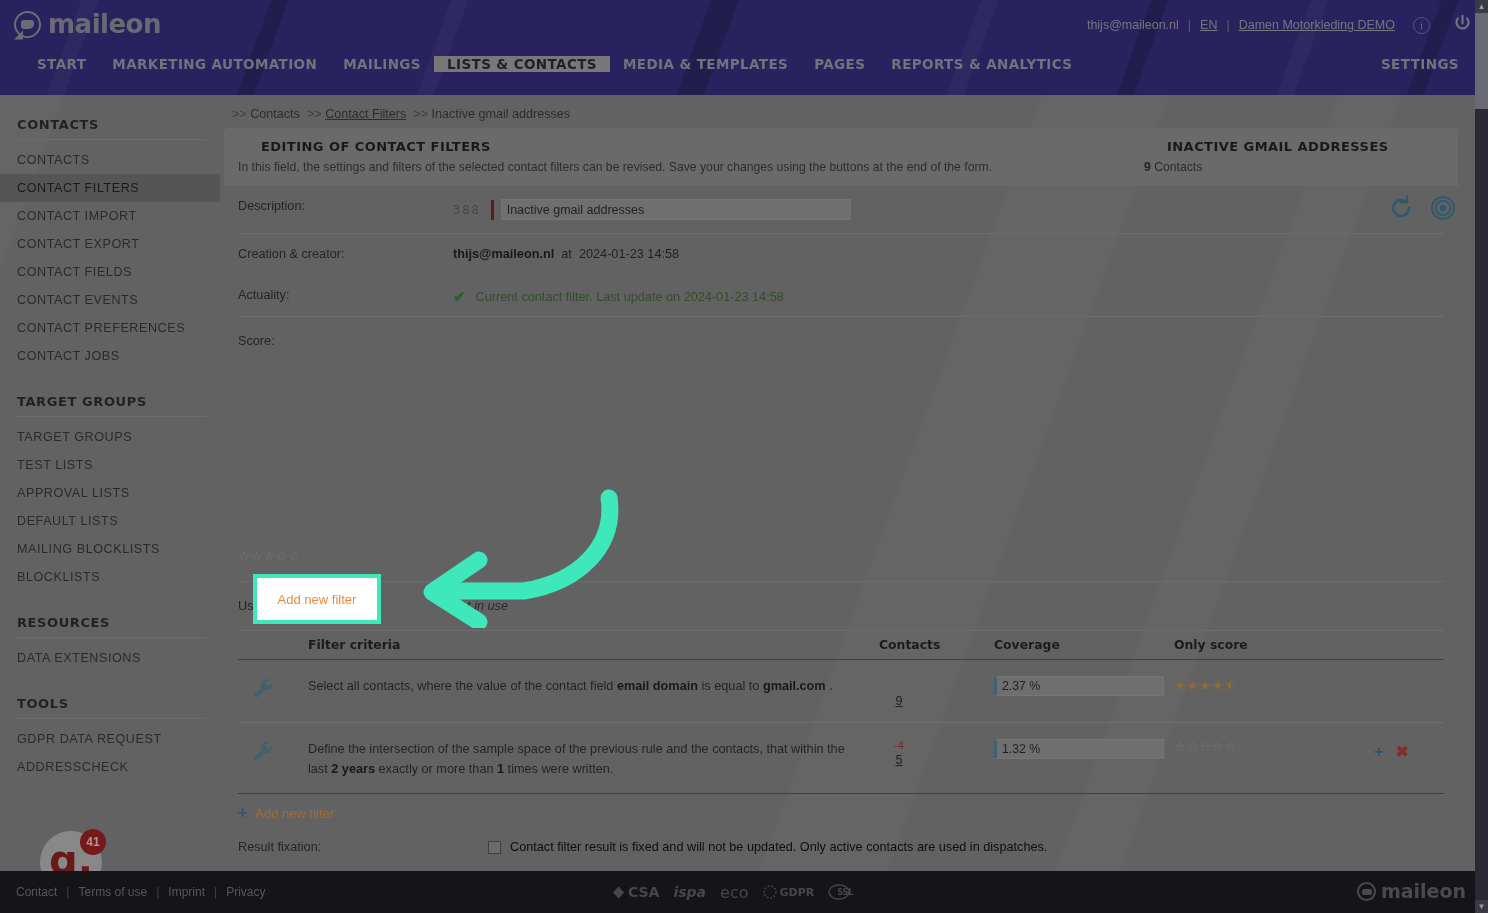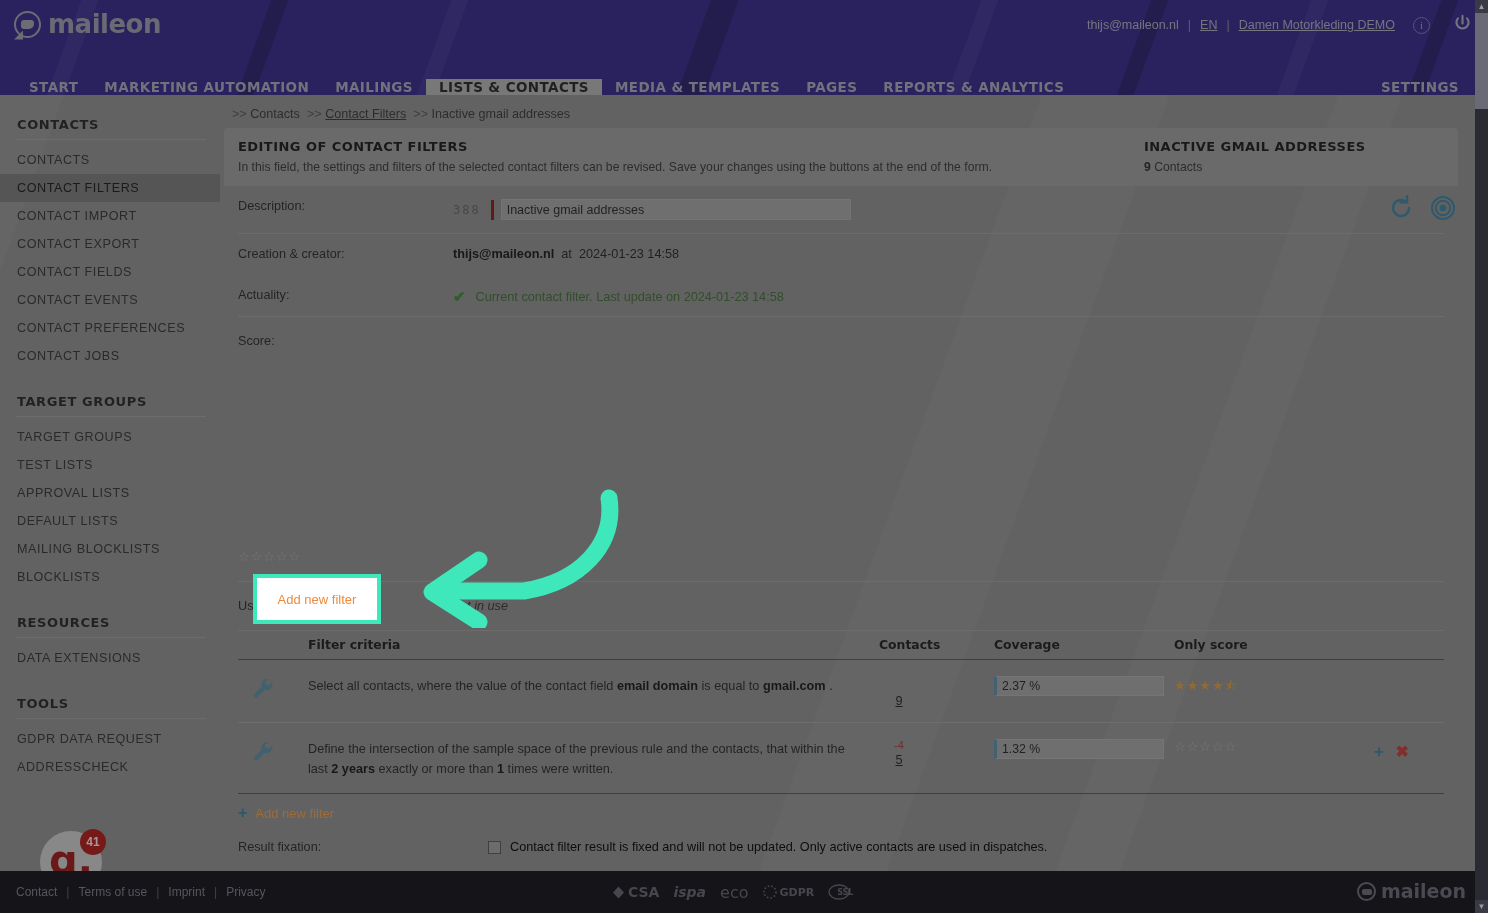--- a/index.html
+++ b/index.html
@@ -66,21 +66,21 @@
   .icon-info {
     width:17px;height:17px;border-radius:50%;
     border:1.4px solid #6e6e82; color:#8c8c9c;
     font-size:11px; line-height:15px; text-align:center;
     font-family:"Liberation Serif",serif; margin-left:9px;
   }
   .icon-power { margin-left:14px; color:#9a9aa8; }
 
   .mainnav {
     position:absolute; left:0; top:56px; right:0; height:39px;
-    display:flex; align-items:flex-end; padding-left:16px;
+    display:flex; align-items:flex-start; padding-left:24px;
   }
   .mainnav .item {
     display:flex; align-items:center; padding:0 13px;
     color:#9696a6; font-size:13.5px; font-weight:bold;
     letter-spacing:0.4px; white-space:nowrap;
     font-family:"DejaVu Sans", sans-serif;
   }
   .mainnav .item.active { background:#9e9e9e; color:#1d1d1d; }
   .mainnav .spacer { flex:1; }
   .mainnav .item.right { margin-right:16px; }
@@ -129,21 +129,21 @@
   .breadcrumb .arrow { color:#4a4a4a; }
   .breadcrumb a { color:#2f2f2f; text-decoration:underline; }
 
   .panel-head {
     background:#8a8a8a; border-radius:4px 4px 0 0;
     padding:11px 14px 12px 14px; display:flex; gap:20px;
   }
   .panel-head .left { flex:1 1 auto; min-width:0; }
   .panel-head .right { flex:0 0 300px; }
   .ph-title { font-size:13px; font-weight:bold; color:#131313; letter-spacing:0.45px;
-              font-family:"DejaVu Sans",sans-serif; }
+              font-family:"DejaVu Sans",sans-serif;margin-left:23px; }
   .ph-sub { font-size:12.2px; color:#2e2e2e; margin-top:6px; }
   .ph-sub .count { font-weight:bold; color:#1f1f1f; }
 
   .form-area { background:transparent; padding:0 14px; }
 
   .row {
     display:flex; align-items:flex-start; gap:0;
     padding:13px 0 13px 0;
     border-bottom:1px solid #8c8c8c;
     font-size:12.7px; color:#232323;

